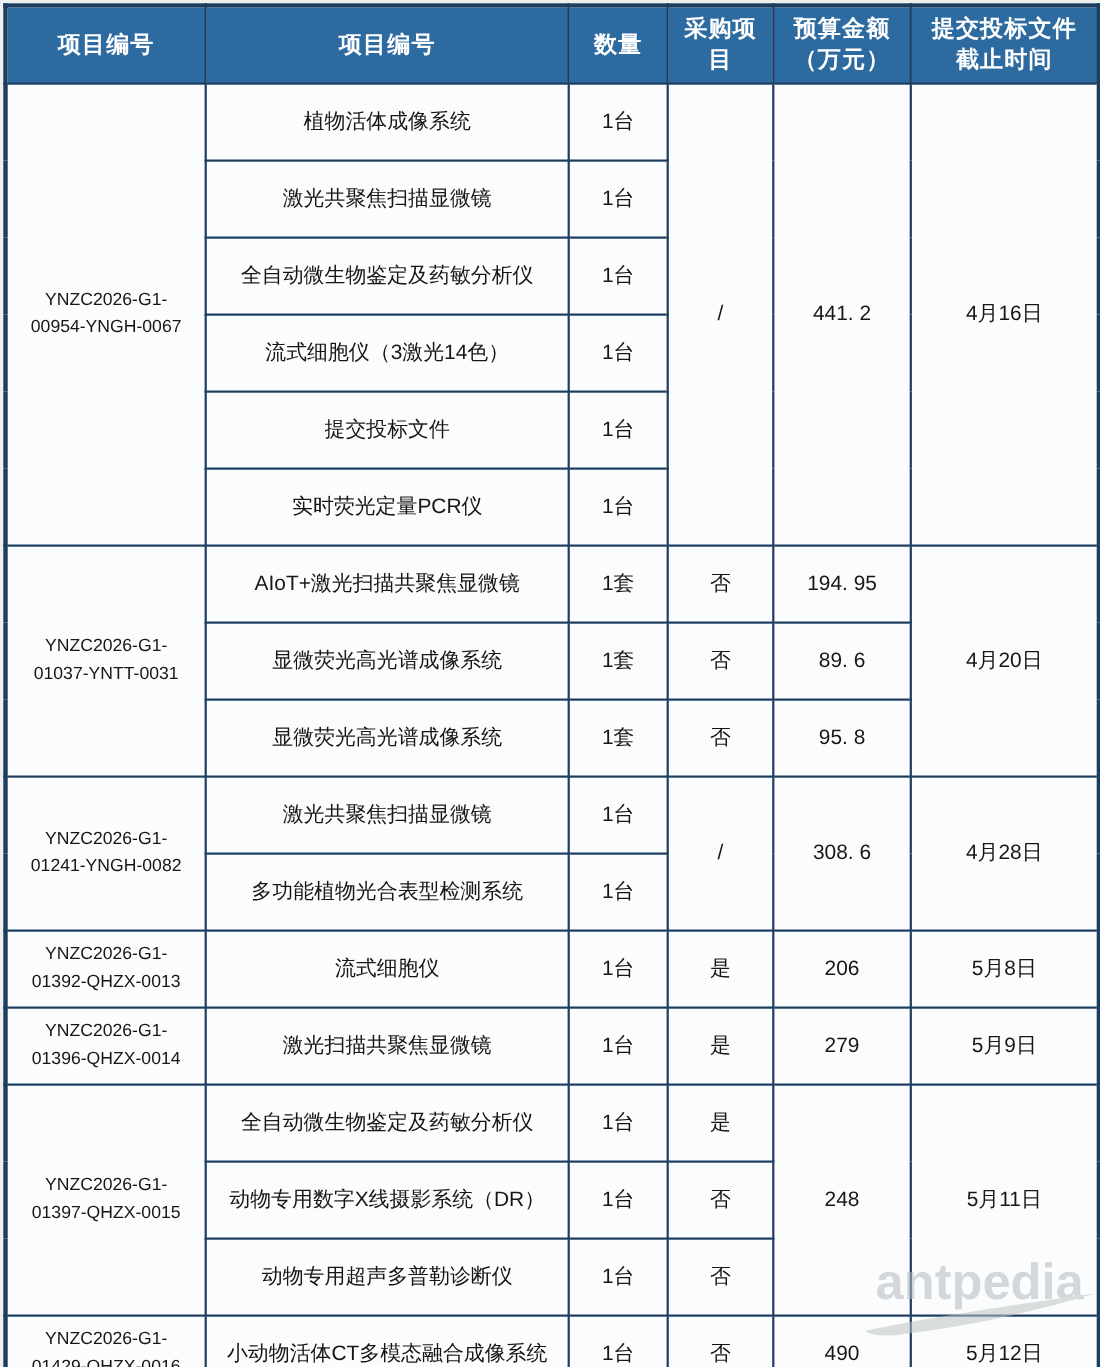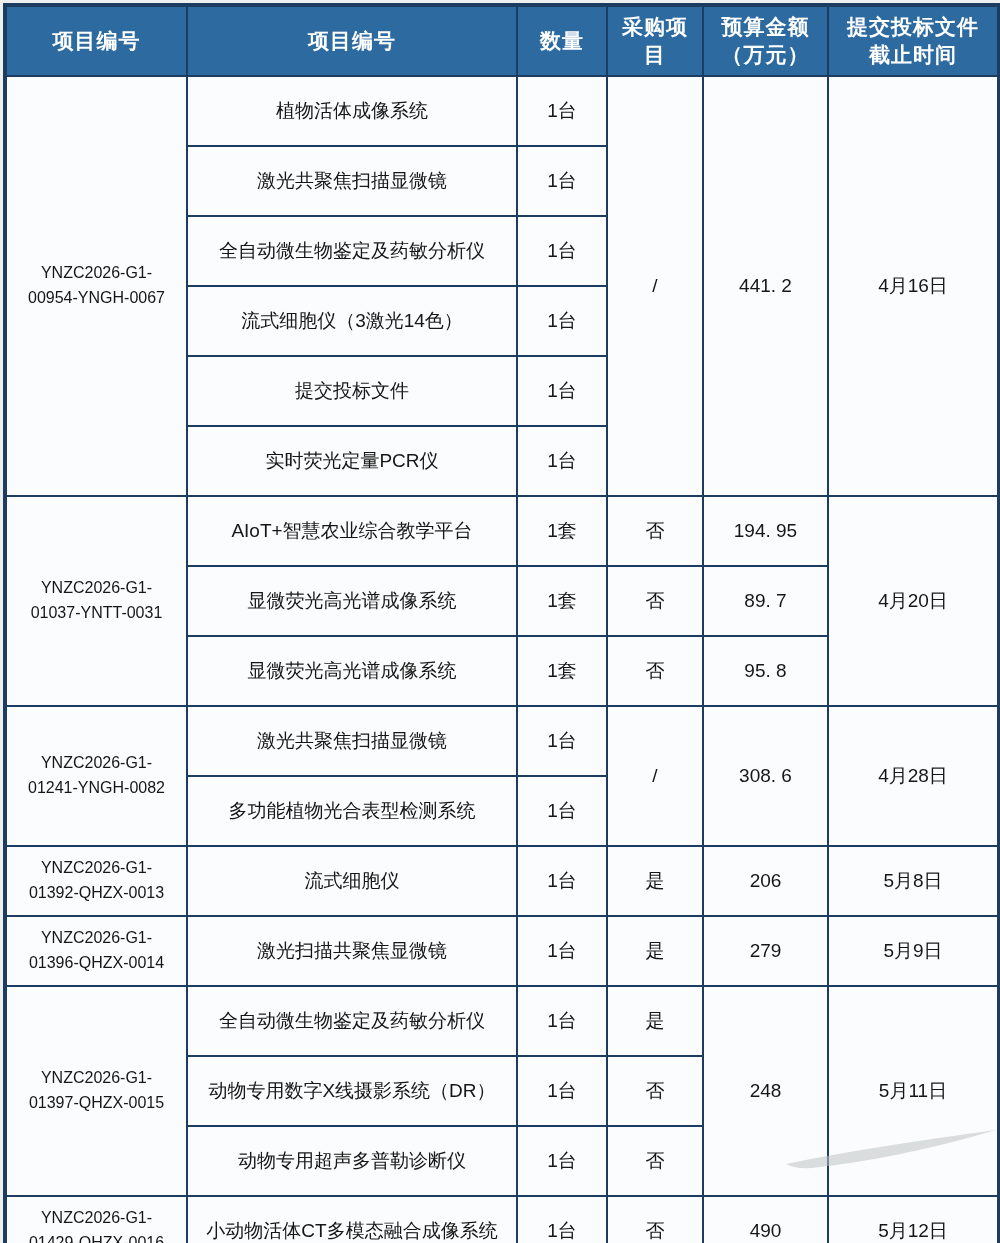--- a/index.html
+++ b/index.html
@@ -124,31 +124,31 @@
         <td>1台</td>
       </tr>
       <tr>
         <td class="item">实时荧光定量PCR仪</td>
         <td>1台</td>
       </tr>
 
       <tr>
         <td class="proj" rowspan="3">YNZC2026-G1-
 01037-YNTT-0031</td>
-        <td class="item">AIoT+智慧农业综合教学平台</td>
+        <td class="item">AIoT+激光扫描共聚焦显微镜</td>
         <td>1套</td>
         <td>否</td>
         <td>194. 95</td>
         <td rowspan="3">4月20日</td>
       </tr>
       <tr>
         <td class="item">显微荧光高光谱成像系统</td>
         <td>1套</td>
         <td>否</td>
-        <td>89. 7</td>
+        <td>89. 6</td>
       </tr>
       <tr>
         <td class="item">显微荧光高光谱成像系统</td>
         <td>1套</td>
         <td>否</td>
         <td>95. 8</td>
       </tr>
 
       <tr>
         <td class="proj" rowspan="2">YNZC2026-G1-
@@ -211,16 +211,17 @@
         <td>1台</td>
         <td>否</td>
         <td>490</td>
         <td>5月12日</td>
       </tr>
     </tbody>
   </table>
 </div>
 
 <div class="watermark">
+  <span class="wm-text">antpedia</span>
   <svg width="218" height="44" viewBox="0 0 218 44" aria-hidden="true">
     <path d="M4 36 Q 80 20 214 2 Q 120 30 30 40 Q 12 41 4 36 Z" fill="#c0c4c6"></path>
   </svg>
 </div>
 
 </body></html>

